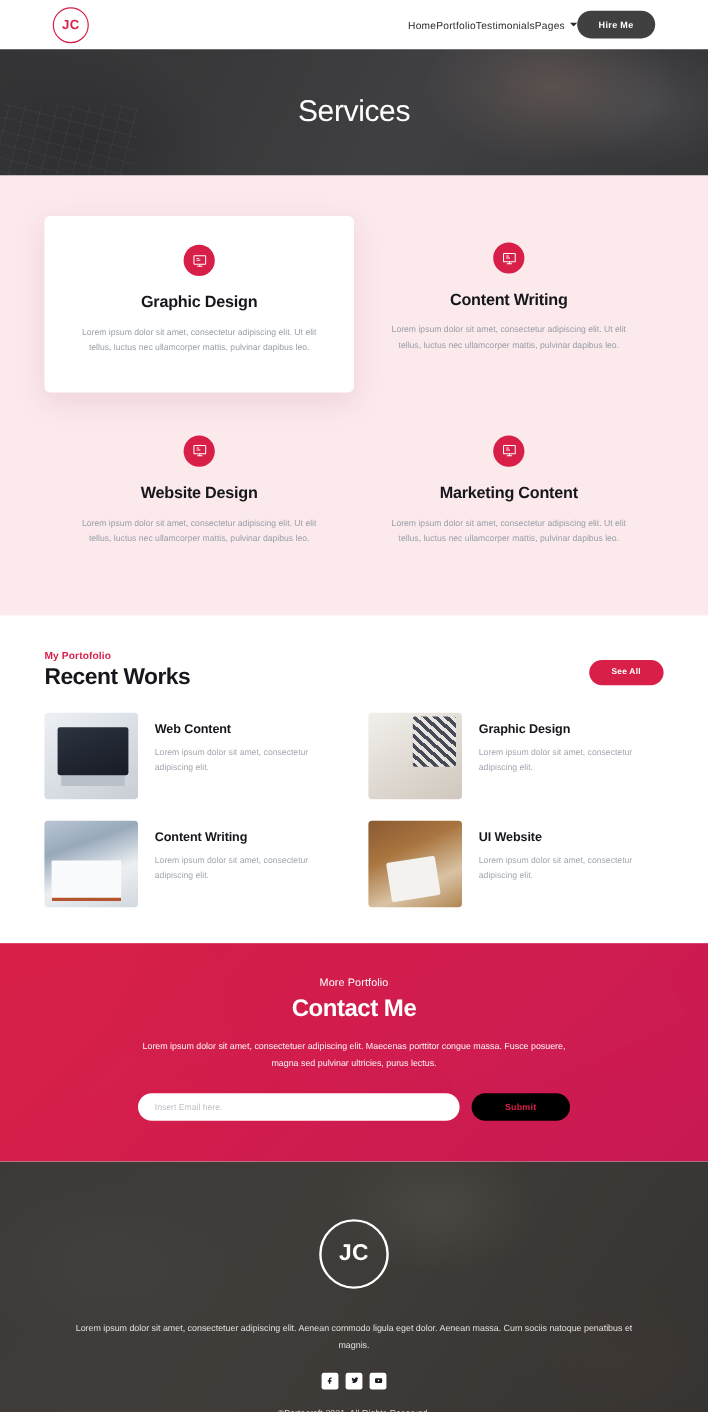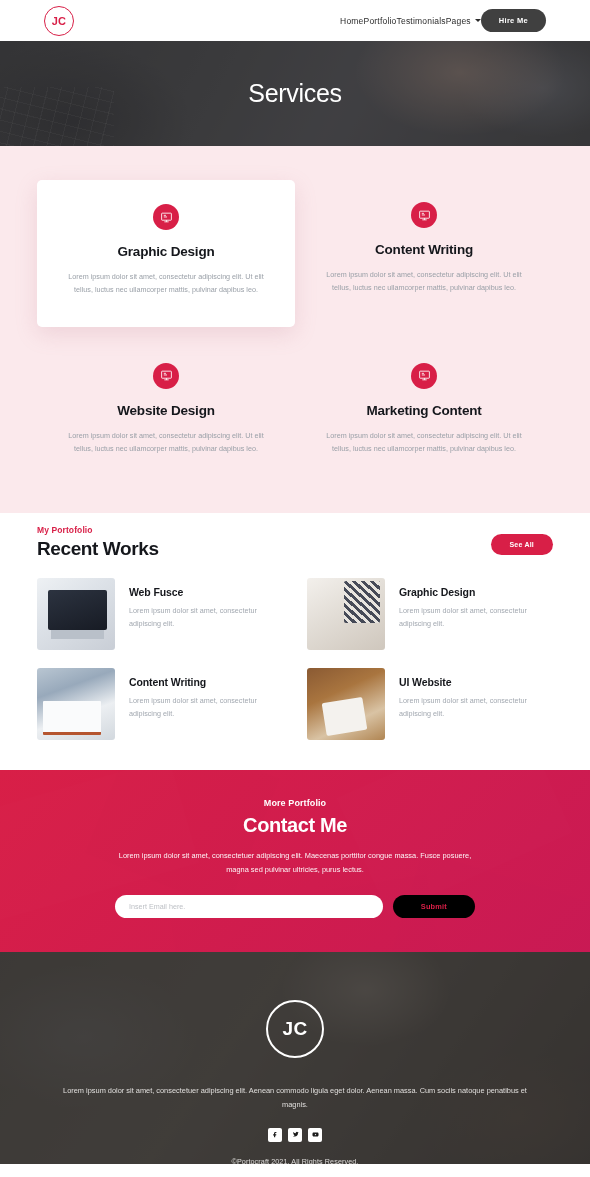--- a/index.html
+++ b/index.html
@@ -82,21 +82,21 @@
   }
   .svc-icon {
     width:26px; height:26px; border-radius:50%; background:#d81f47;
     margin:0 auto 14px; display:flex; align-items:center; justify-content:center;
   }
   .svc-icon svg { width:13px; height:13px; }
   .svc-title { font-size:13.5px; font-weight:bold; color:#15171c; margin-bottom:11px; letter-spacing:-.2px; }
   .svc-desc { font-size:7.2px; line-height:1.85; color:#9aa0a8; max-width:215px; margin:0 auto; }
 
   
-  .portfolio { background:#fff; padding:12px 0 30px; }
+  .portfolio { background:#fff; padding:28px 0 30px; }
   .pf-inner { width:516px; margin:0 auto; }
   .pf-head { display:flex; align-items:flex-end; justify-content:space-between; margin-bottom:18px; }
   .pf-eyebrow { font-size:8.5px; color:#d81f47; font-weight:600; margin-bottom:3px; letter-spacing:.1px; }
   .pf-title { font-size:19px; font-weight:bold; color:#15171c; letter-spacing:-.4px; }
   .see-all {
     background:#d81f47; color:#fff; border:none; border-radius:20px;
     font-size:7px; font-weight:600; padding:7px 19px; cursor:pointer; margin-bottom:5px; letter-spacing:.2px;
   }
   .pf-grid { display:grid; grid-template-columns:1fr 1fr; column-gap:24px; row-gap:18px; }
   .pf-item { display:flex; gap:14px; align-items:flex-start; }
@@ -141,21 +141,21 @@
   .contact-shapes i {
     position:absolute; display:block; background:rgba(255,255,255,.10);
   }
   .s1 { left:-4%; top:8%; width:36%; height:60%; transform:rotate(-16deg); background:rgba(255,255,255,.09)!important; }
   .s2 { left:18%; top:-14%; width:26%; height:78%; transform:rotate(22deg); background:rgba(0,0,0,.08)!important; }
   .s3 { right:6%; top:-10%; width:34%; height:70%; transform:rotate(-24deg); background:rgba(255,255,255,.10)!important; }
   .s4 { right:-8%; bottom:-24%; width:40%; height:62%; transform:rotate(17deg); background:rgba(150,20,90,.22)!important; }
   .s5 { left:30%; bottom:-30%; width:44%; height:62%; transform:rotate(-9deg); background:rgba(160,15,70,.20)!important; }
   .contact-tint { position:absolute; inset:0; background:linear-gradient(135deg, rgba(216,31,71,.88), rgba(200,25,85,.90)); }
   .contact-inner { position:relative; z-index:3; }
-  .c-eyebrow { color:#fff; font-size:9px; font-weight:700; margin-bottom:6px; letter-spacing:.1px; }
+  .c-eyebrow { color:#fff; font-size:9px; font-weight:400; margin-bottom:6px; letter-spacing:.1px; }
   .c-title { color:#fff; font-size:20px; font-weight:bold; margin-bottom:12px; letter-spacing:-.4px; }
   .c-desc { color:#fff; font-size:7.4px; line-height:1.9; max-width:360px; margin:0 auto 18px; opacity:.95; }
   .c-form { display:flex; gap:10px; width:360px; margin:0 auto; }
   .c-input {
     flex:1; border:none; border-radius:20px; padding:7px 14px; font-size:7.2px; color:#9aa0a8;
     font-family:"Liberation Sans", sans-serif; outline:none; background:#fff;
   }
   .c-input::placeholder { color:#bcbfc4; }
   .c-submit {
     background:#000000; color:#d81f47; border:none; border-radius:20px; padding:7px 28px;
@@ -284,21 +284,21 @@
           <div class="pf-title">Recent Works</div>
         </div>
         <button class="see-all">See All</button>
       </div>
 
       <div class="pf-grid">
 
         <div class="pf-item">
           <div class="pf-thumb web"></div>
           <div class="pf-body">
-            <div class="pf-name">Web Fusce</div>
+            <div class="pf-name">Web Content</div>
             <div class="pf-desc">Lorem ipsum dolor sit amet, consectetur adipiscing elit.</div>
           </div>
         </div>
 
         <div class="pf-item">
           <div class="pf-thumb graphic"></div>
           <div class="pf-body">
             <div class="pf-name">Graphic Design</div>
             <div class="pf-desc">Lorem ipsum dolor sit amet, consectetur adipiscing elit.</div>
           </div>

